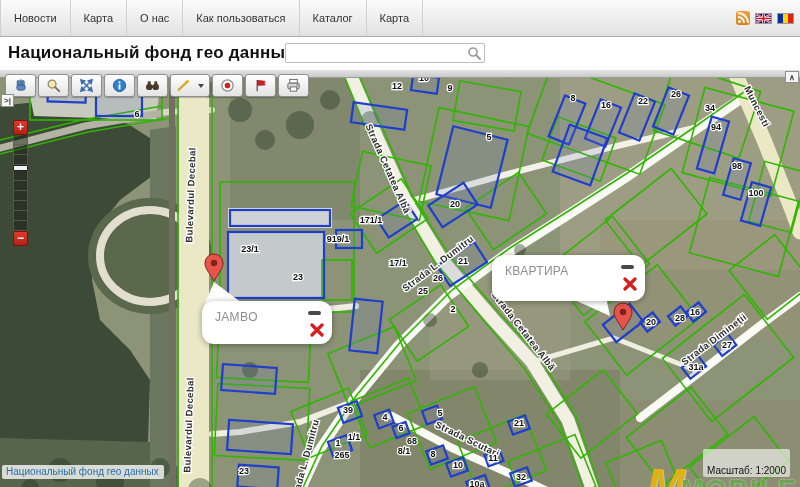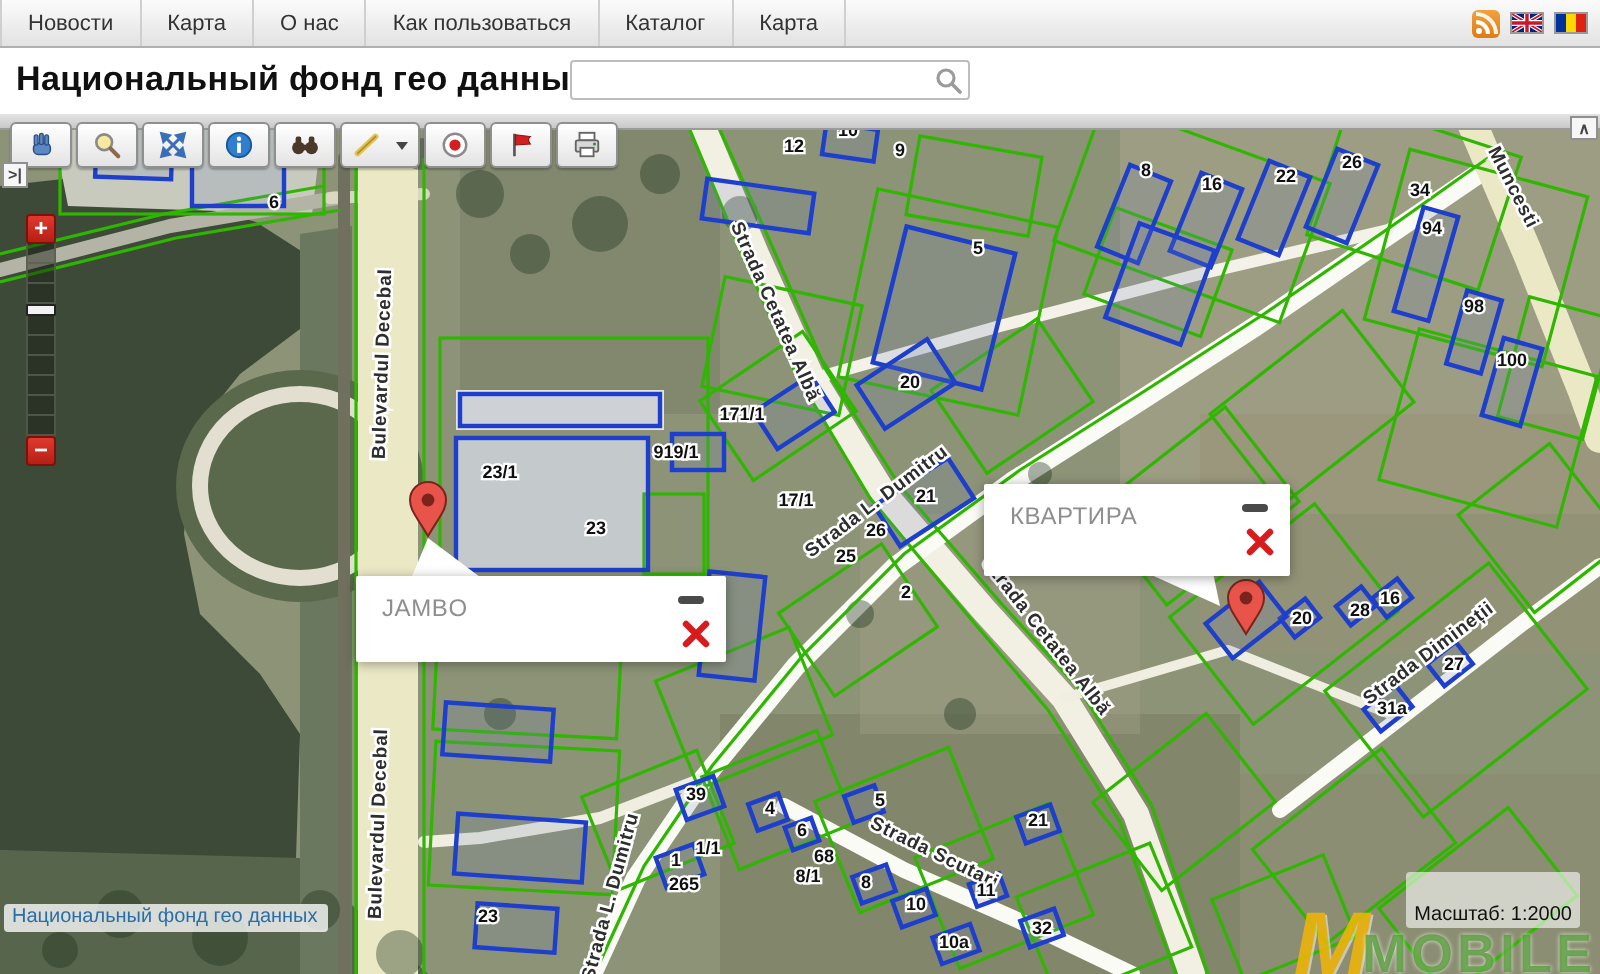--- a/index.html
+++ b/index.html
@@ -1,19 +1,19 @@
 <!DOCTYPE html>
 <html><head>
 <meta charset="utf-8">
 <style>
   * { margin:0; padding:0; box-sizing:border-box; }
   html,body { width:800px; height:487px; overflow:hidden; font-family:"Liberation Sans",sans-serif; background:#fff; }
 
   
-  .navbar { height:24px; display:flex; align-items:stretch;
+  .navbar { height:37px; display:flex; align-items:stretch;
     background:linear-gradient(#fbfbfb,#e2e2e2); border-bottom:1px solid #b0b0b0; }
   .nav-item { display:flex; align-items:center; padding:0 13px; font-size:11px; color:#333;
     border-right:1px solid #cfcfcf; cursor:pointer; text-decoration:none; white-space:nowrap; }
   .nav-item:first-child { border-left:1px solid #cfcfcf; }
   .caret-down { width:0; height:0; border-left:3px solid transparent; border-right:3px solid transparent;
     border-top:4px solid #444; display:inline-block; margin-left:5px; }
   .nav-right { margin-left:auto; display:flex; align-items:center; gap:5px; padding-right:6px; }
   .rss { width:14px; height:14px; border-radius:3px; background:linear-gradient(#f4a13c,#dd7d11);
     position:relative; overflow:hidden; }
   .rss i { position:absolute; left:2px; bottom:2px; width:3px; height:3px; border-radius:50%; background:#fff; }
@@ -57,21 +57,21 @@
   .zoomctl { position:absolute; left:13px; top:50px; width:15px; z-index:6; }
   .zoom-btn { width:15px; height:15px; background:linear-gradient(#e0392e,#b51f15); color:#fff;
     font:bold 12px/13px "Liberation Sans",sans-serif; text-align:center; border:1px solid #7e120b;
     border-radius:2px; cursor:pointer; }
   .zoom-track { width:15px; }
   .zoom-cell { width:15px; height:10px; background:rgba(20,25,15,.45); border:1px solid rgba(90,95,80,.8);
     border-top:none; cursor:pointer; }
   .zoom-handle { width:15px; height:6px; background:#f2f2f2; border:1px solid #222; border-radius:1px;
     cursor:ns-resize; }
 
-  .popup { position:absolute; background:#fff; border-radius:1px; box-shadow:0 1px 6px rgba(0,0,0,.35); z-index:8; }
+  .popup { position:absolute; background:#fff; border-radius:12px; box-shadow:0 1px 6px rgba(0,0,0,.35); z-index:8; }
   .popup-title { position:absolute; left:13px; top:9px; font-size:12px; color:#8e8e8e; letter-spacing:.3px; }
   .popup-min { position:absolute; right:11px; top:10px; width:13px; height:4px; background:#4a4a4a;
     border-radius:2px; cursor:pointer; }
   .popup-close { position:absolute; right:8px; top:22px; width:14px; height:14px; cursor:pointer; }
 
   .attribution { position:absolute; left:2px; bottom:21px; background:rgba(255,255,255,.78);
     font-size:10px; color:#2a6ea8; padding:1px 5px 2px 4px; border-radius:2px; z-index:7; cursor:pointer; }
   .scalebar { position:absolute; right:10px; bottom:23px; background:rgba(255,255,255,.6);
     font-size:10px; color:#111; padding:16px 4px 1px; border-radius:2px; z-index:7; }
   .watermark { position:absolute; right:2px; bottom:-4px; z-index:6; pointer-events:none;
@@ -410,21 +410,21 @@
         <div class="zoom-cell"></div>
         <div class="zoom-cell"></div>
         <div class="zoom-cell"></div>
         <div class="zoom-cell"></div>
         <div class="zoom-cell"></div>
         <div class="zoom-cell"></div>
       </div>
     <div class="zoom-btn">−</div>
   </div>
 
-  <div class="popup" style="left:178px;top:231px;width:185px;height:43px;">
+  <div class="popup" style="left:202px;top:231px;width:130px;height:43px;">
     <span class="popup-title">JAMBO</span>
     <div class="popup-min"></div>
     <svg class="popup-close" viewBox="0 0 14 14">
       <path d="M2,2 12,12 M12,2 2,12" stroke="#d81c1c" stroke-width="3.2" stroke-linecap="round"></path>
     </svg>
   </div>
   <div class="popup" style="left:492px;top:185px;width:153px;height:46px;">
     <span class="popup-title">КВАРТИРА</span>
     <div class="popup-min"></div>
     <svg class="popup-close" viewBox="0 0 14 14">

